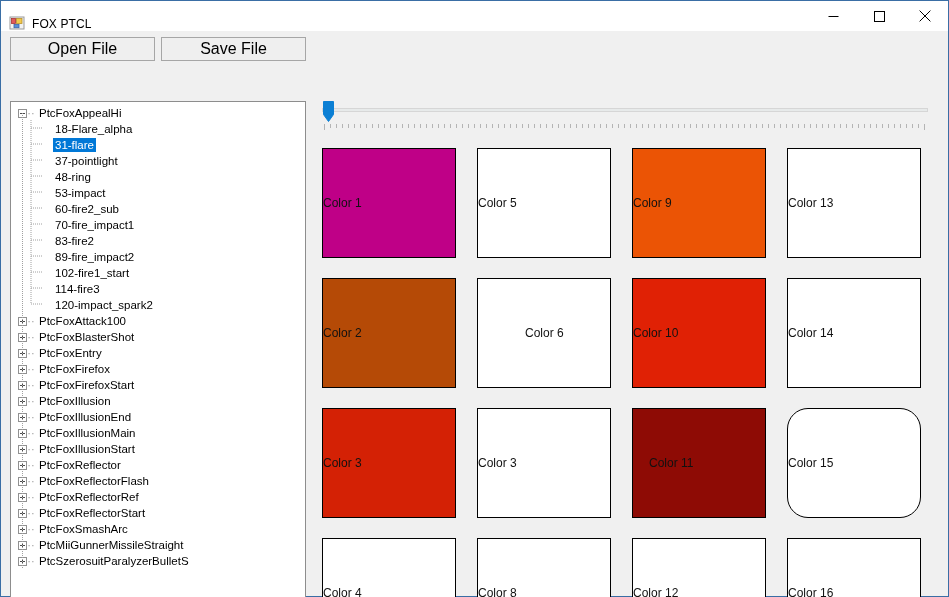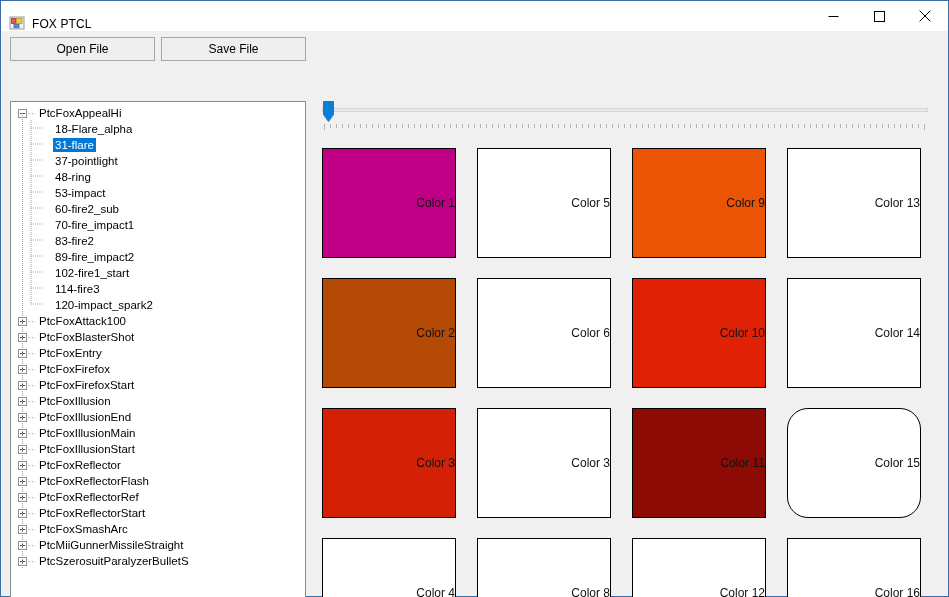--- a/index.html
+++ b/index.html
@@ -69,21 +69,21 @@
     height: 32px;
     flex: none;
     position: relative;
   }
   .btn {
     position: absolute;
     box-sizing: border-box;
     background: #efefef;
     border: 1px solid #a6a6a6;
     font-family: "Liberation Sans", sans-serif;
-    font-size: 12px;
+    font-size: 16px;
     color: #000000;
     display: flex;
     align-items: center;
     justify-content: center;
     padding: 0;
   }
   #open-file-btn { left: 9px;   top: 6px; width: 145px; height: 24px; }
   #save-file-btn { left: 160px; top: 6px; width: 145px; height: 24px; }
 
   
@@ -230,21 +230,21 @@
     grid-template-rows: repeat(4, 110px);
     column-gap: 21px;
     row-gap: 20px;
   }
   .swatch {
     box-sizing: border-box;
     border: 1px solid #000000;
     background: #ffffff;
     display: flex;
     align-items: center;
-    justify-content: flex-end;
+    justify-content: flex-start;
     font-size: 12px;
     color: #111111;
   }
   .swatch span { pointer-events: none; }
 </style>
 </head>
 <body>
 
 <div class="window">
 

